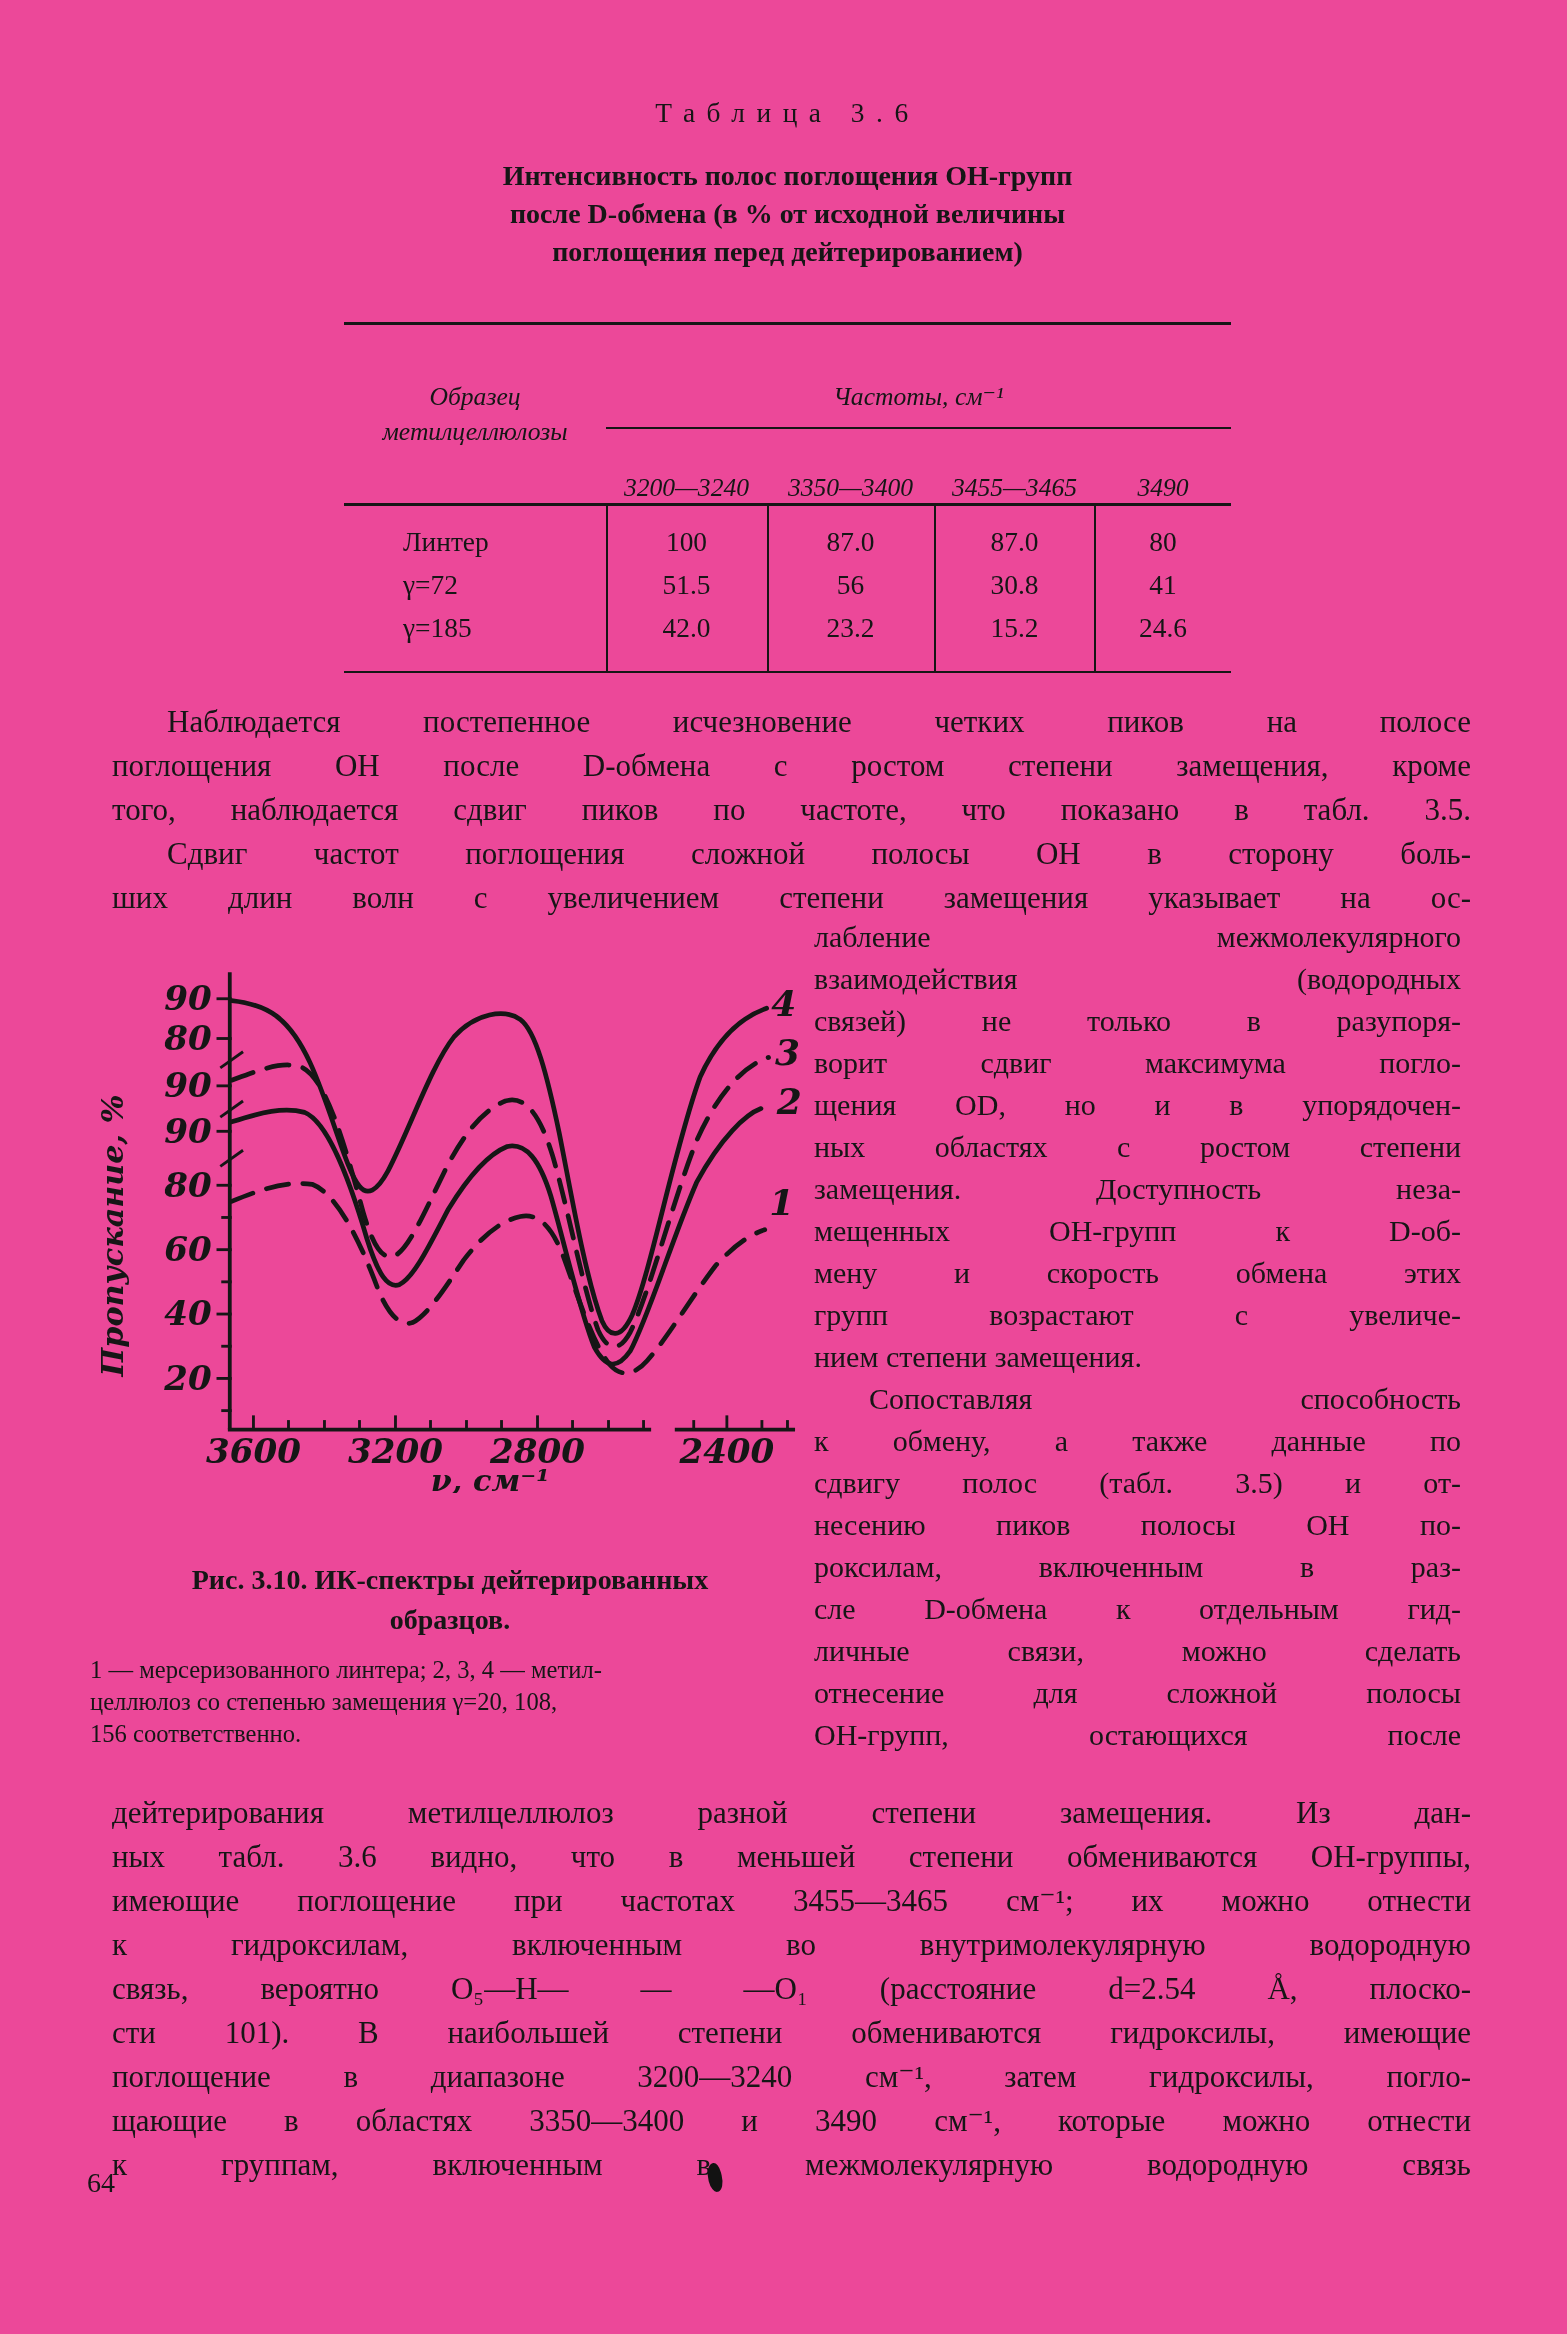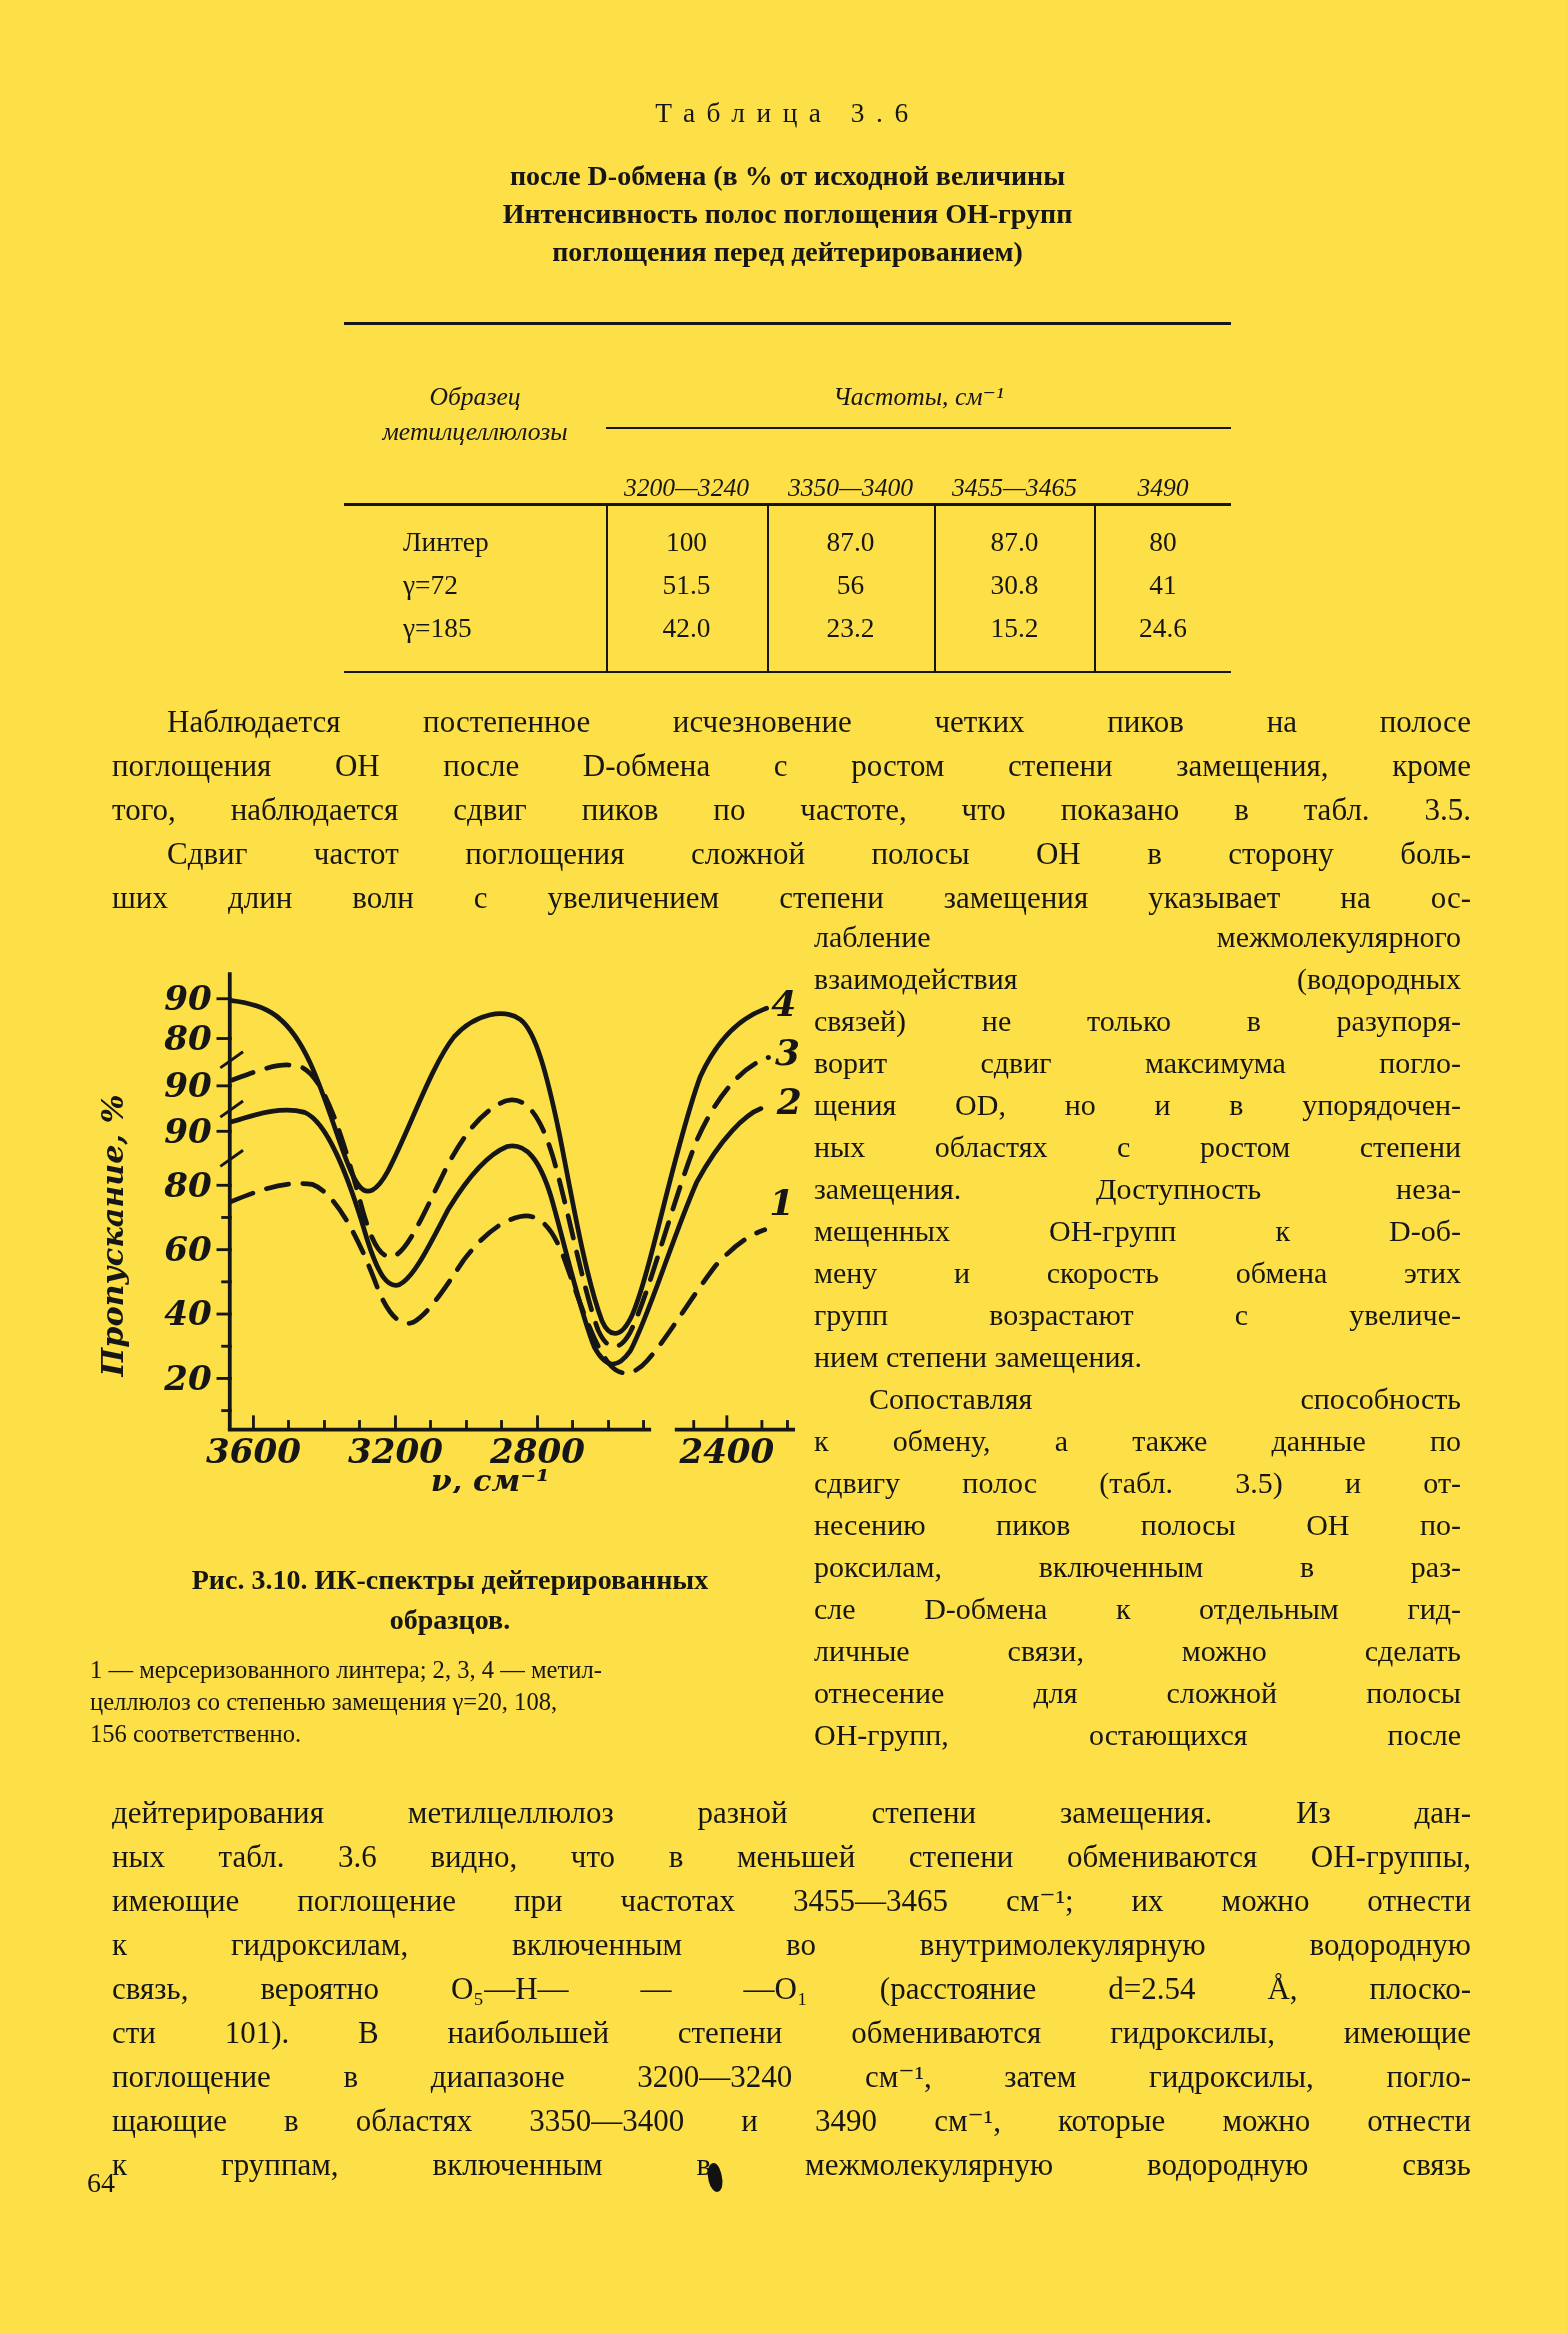--- a/index.html
+++ b/index.html
@@ -1,20 +1,20 @@
 <!DOCTYPE html>
 <html lang="ru" style="font-size:15px"><head>
 <meta charset="utf-8">
 <style>
   html,body { margin:0; padding:0; background:#e8e8e8; }
   .page {
     position:relative;
     width:1567px; height:2335px;
     margin:0 auto;
-    background:#fde047;
+    background:#ec4899;
     color:#161616;
     font-family:"Liberation Serif","DejaVu Serif",serif;
     overflow:hidden;
   }
 
   
   .tbl-label {
     position:absolute; left:345px; top:98px; width:885px;
     font-size:27.4px; letter-spacing:0.42em; text-align:center;
   }
@@ -92,22 +92,22 @@
   .axtitle { font-size:32px; font-style:italic; font-weight:bold; }
 </style>
 </head>
 <body>
 
 <div class="page">
 
   <div class="tbl-label">Таблица 3.6</div>
 
   <div class="tbl-title">
+      <div class="line">Интенсивность полос поглощения ОН-групп</div>
       <div class="line">после D-обмена (в % от исходной величины</div>
-      <div class="line">Интенсивность полос поглощения ОН-групп</div>
       <div class="line">поглощения перед дейтерированием)</div>
     </div>
 
   <div class="tbl">
     <div class="tbl-head">
       <div class="c1h">
           <div class="line">Образец</div>
           <div class="line">метилцеллюлозы</div>
         </div>
       <div class="rh">

